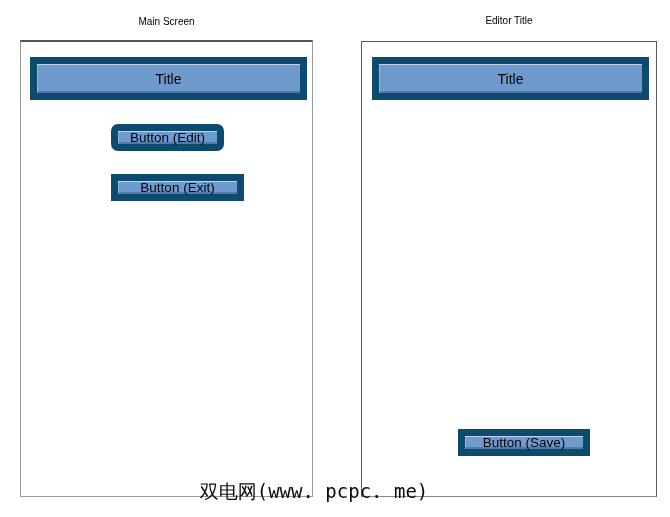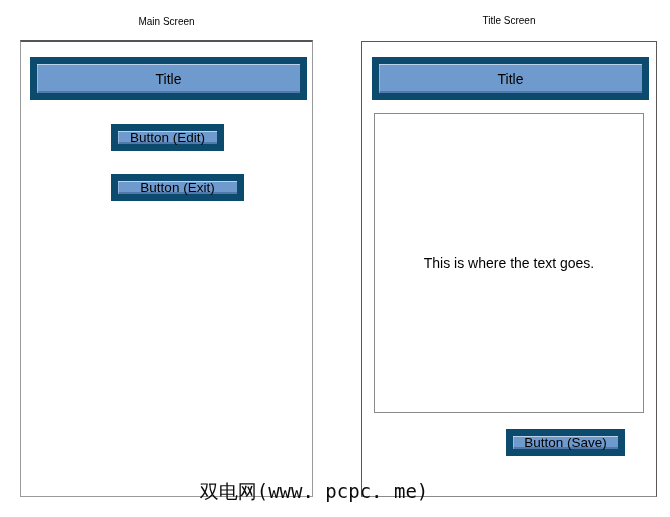--- a/index.html
+++ b/index.html
@@ -53,39 +53,39 @@
     display: flex;
     align-items: center;
     justify-content: center;
     font-size: 14px;
     color: #000000;
   }
   .mock-button { font-size: 13.5px; cursor: default; }
 
   
   #main-title-bar { left: 9px;  top: 15px;  width: 277px; height: 43px; }
-  #edit-button    { left: 90px; top: 82px;  width: 113px; height: 27px; }
+  #edit-button    { left: 90px; top: 82px;  width: 113px; height: 27px; border-radius: 7px; }
   #exit-button    { left: 90px; top: 132px; width: 133px; height: 27px; }
 
   
   #editor-title-bar { left: 10px; top: 15px;  width: 277px; height: 43px; }
   #editor-text-area {
     position: absolute;
     box-sizing: border-box;
     left: 12px; top: 71px; width: 270px; height: 300px;
     background: #ffffff;
     border: 1px solid #8a8a8a;
     display: flex;
     align-items: center;
     justify-content: center;
     font-size: 14px;
     color: #000000;
     text-align: center;
   }
-  #save-button { left: 96px; top: 387px; width: 119px; height: 27px; margin-left: 48px; }
+  #save-button { left: 96px; top: 387px; width: 132px; height: 27px; }
 
   #watermark {
     position: absolute;
     left: 314px;
     top: 480px;
     transform: translateX(-50%);
     white-space: nowrap;
     font-family: "DejaVu Sans Mono", monospace;
     font-size: 19px;
     line-height: 22px;
@@ -94,29 +94,28 @@
     text-align: right;
   }
 </style>
 </head>
 <body>
 
 <div id="canvas">
 
   <div class="screen-label" id="main-screen-label">Main Screen</div>
 
-  <div class="screen-label" id="editor-screen-label">Title Screen</div>
+  <div class="screen-label" id="editor-screen-label">Editor Title</div>
 
   <div class="panel" id="main-screen-panel">
     <div class="blue-box" id="main-title-bar">Title</div>
     <div class="blue-box mock-button" id="edit-button">Button (Edit)</div>
     <div class="blue-box mock-button" id="exit-button">Button (Exit)</div>
   </div>
 
   <div class="panel" id="editor-screen-panel">
     <div class="blue-box" id="editor-title-bar">Title</div>
-    <div id="editor-text-area">This is where the text goes.</div>
     <div class="blue-box mock-button" id="save-button">Button (Save)</div>
   </div>
 
   <div id="watermark">双电网(www. pcpc. me)</div>
 
 </div>
 
 </body></html>

